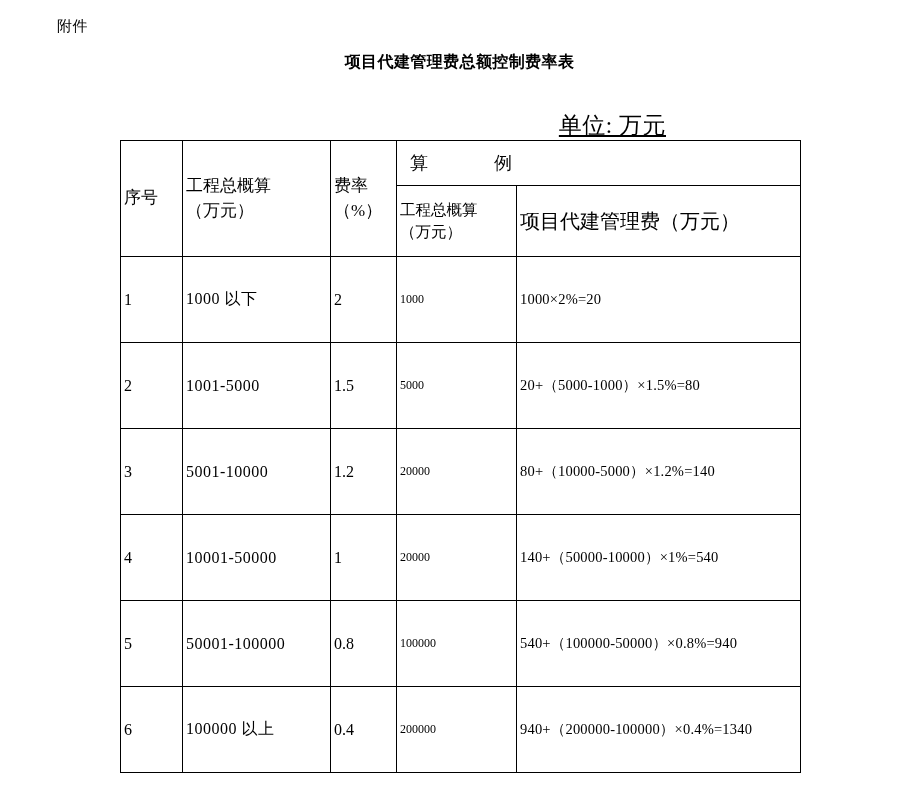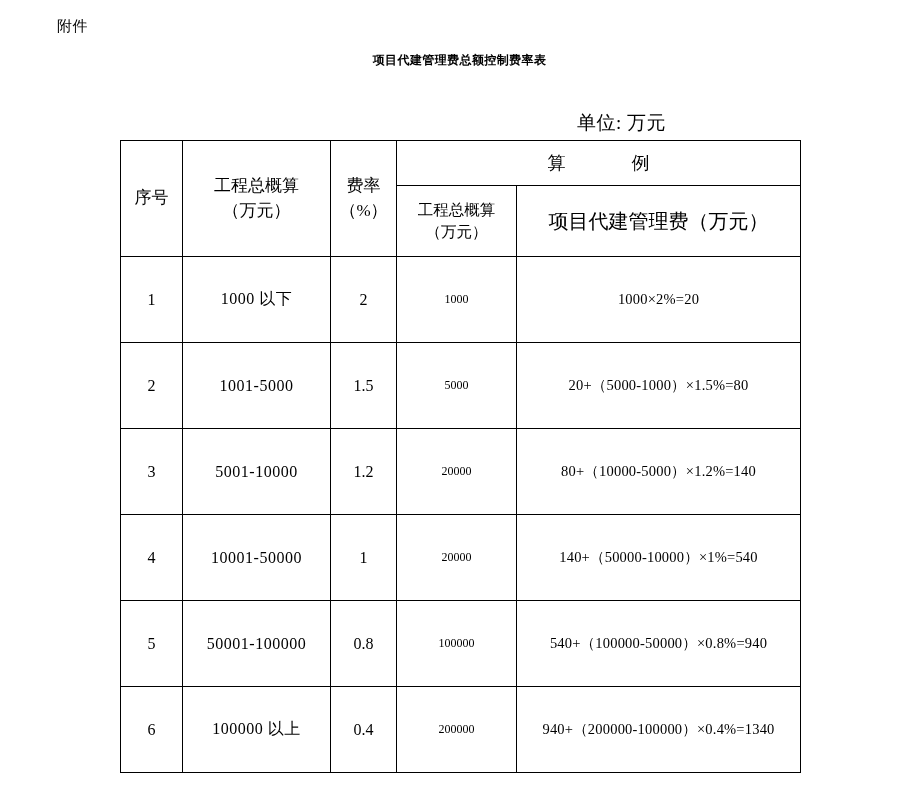--- a/index.html
+++ b/index.html
@@ -28,45 +28,45 @@
     font-family: "Liberation Sans", "DejaVu Sans", sans-serif;
     color: #000;
     letter-spacing: 0.5px;
   }
   .doc-title {
     position: absolute;
     left: 0;
     top: 52px;
     width: 919px;
     text-align: center;
-    font-size: 12px;
+    font-size: 16px;
     font-weight: bold;
     font-family: "Liberation Sans", "DejaVu Sans", sans-serif;
     letter-spacing: 0.4px;
   }
   .unit-note {
     position: absolute;
     right: 120px;
     top: 110px;
-    font-size: 19px;
+    font-size: 23px;
     font-family: "Liberation Serif", "DejaVu Serif", serif;
     letter-spacing: 0.5px;
+    text-decoration: underline;
   }
   table.rate-table {
     position: absolute;
     left: 120px;
     top: 140px;
     width: 680px;
     border-collapse: collapse;
     table-layout: fixed;
   }
   table.rate-table td,
   table.rate-table th {
     border: 1px solid #000000;
-    text-align: center;
     vertical-align: middle;
     font-weight: normal;
     padding: 2px 3px;
   }
   .col-seq { width: 62px; }
   .col-budget { width: 148px; }
   .col-rate { width: 66px; }
   .col-ex-budget { width: 120px; }
   .col-ex-fee { width: 284px; }
 

